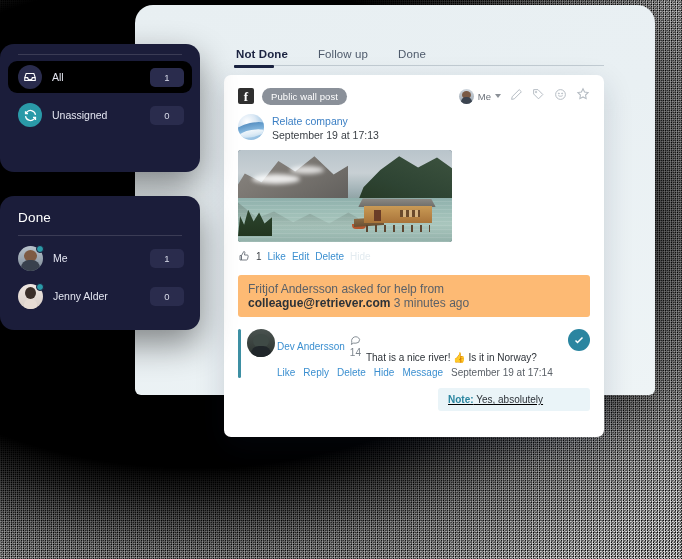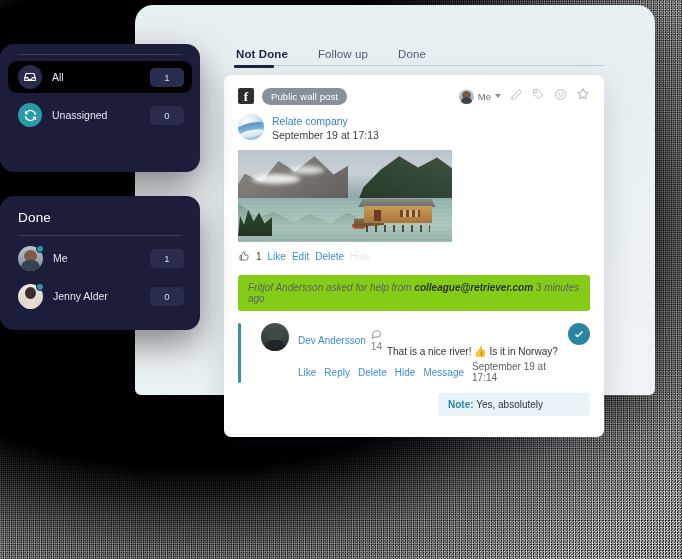--- a/index.html
+++ b/index.html
@@ -143,45 +143,45 @@
   .photo .boat { position:absolute; right:86px; bottom:13px; width:14px; height:5px; background:#b4562e; border-radius:0 0 4px 4px; }
 
   
   .like-row { display:flex; align-items:center; gap:6px; margin-top:8px; font-size:10px; }
   .thumb { width:12px; height:12px; color:#6a7079; }
   .cnt { color:#3a3f45; }
   .lnk { color:#3b8fd0; cursor:pointer; }
   .lnk.muted { color:#e3ebf0; }
 
   
-  .help-bar { margin:13px 0 0 0; background:#84cc16; border-radius:3px; padding:7px 10px;
-    font-size:10px; color:#5b6168;font-style:italic; }
+  .help-bar { margin:13px 0 0 0; background:#fdba74; border-radius:3px; padding:7px 10px;
+    font-size:12px; color:#5b6168; }
   .help-bar b { color:#2d3238; }
 
   
   .comment-wrap { display:flex; margin-top:12px; position:relative; }
   .cbar { width:3px; background:#3d8fa3; border-radius:2px; flex:none; }
-  .c-inner { display:flex; gap:9px; padding-left:20px; flex:1; align-items:flex-start; }
+  .c-inner { display:flex; gap:2px; padding-left:6px; flex:1; align-items:flex-start; }
   .c-ava { width:28px; height:28px; border-radius:50%; flex:none; overflow:hidden; position:relative;
     background:linear-gradient(#4a5350,#2b322f); }
   .c-ava::before { content:""; position:absolute; left:6px; top:5px; width:16px; height:14px; border-radius:50%;
     background:#3f4a46; }
   .c-ava::after { content:""; position:absolute; left:4px; bottom:0; width:20px; height:11px; border-radius:8px 8px 0 0;
     background:#20262a; }
   .c-line1 { display:flex; align-items:center; gap:5px; font-size:10px; flex-wrap:nowrap; }
   .c-name { color:#3b8fd0; }
   .c-bub { display:inline-flex; align-items:center; gap:2px; color:#7c848c;flex-direction:column; }
   .c-text { color:#2d3238; font-weight:normal;margin-top:23px; }
   .c-line2 { margin-top:4px; display:flex; gap:8px; font-size:10px; align-items:center; }
   .c-date { color:#5b6168; }
   .check { width:22px; height:22px; border-radius:50%; background:#2a85a0; color:#fff; flex:none;
     display:flex; align-items:center; justify-content:center; margin-left:auto; box-shadow:0 0 0 2px #fff; }
 
   
-  .note-row { display:flex; justify-content:flex-end; margin-top:10px; }
+  .note-row { display:flex; justify-content:flex-end; margin-top:10px;text-decoration:underline; }
   .note { background:#eaf4f8; border-radius:3px; padding:6px 10px; font-size:10px; color:#2d3238; width:152px; }
   .note b { color:#2a85a0; }
 
   
   .composer { display:flex; align-items:center; gap:8px; padding:12px 14px 14px 14px; }
 
   
   .dark-card { position:absolute; background:#1b1d3a; border-radius:14px; box-shadow:0 14px 34px rgba(0,0,0,.45); }
   #messages-card { left:0; top:44px; width:200px; height:128px; }
   #team-card { left:0; top:196px; width:200px; height:134px; }

